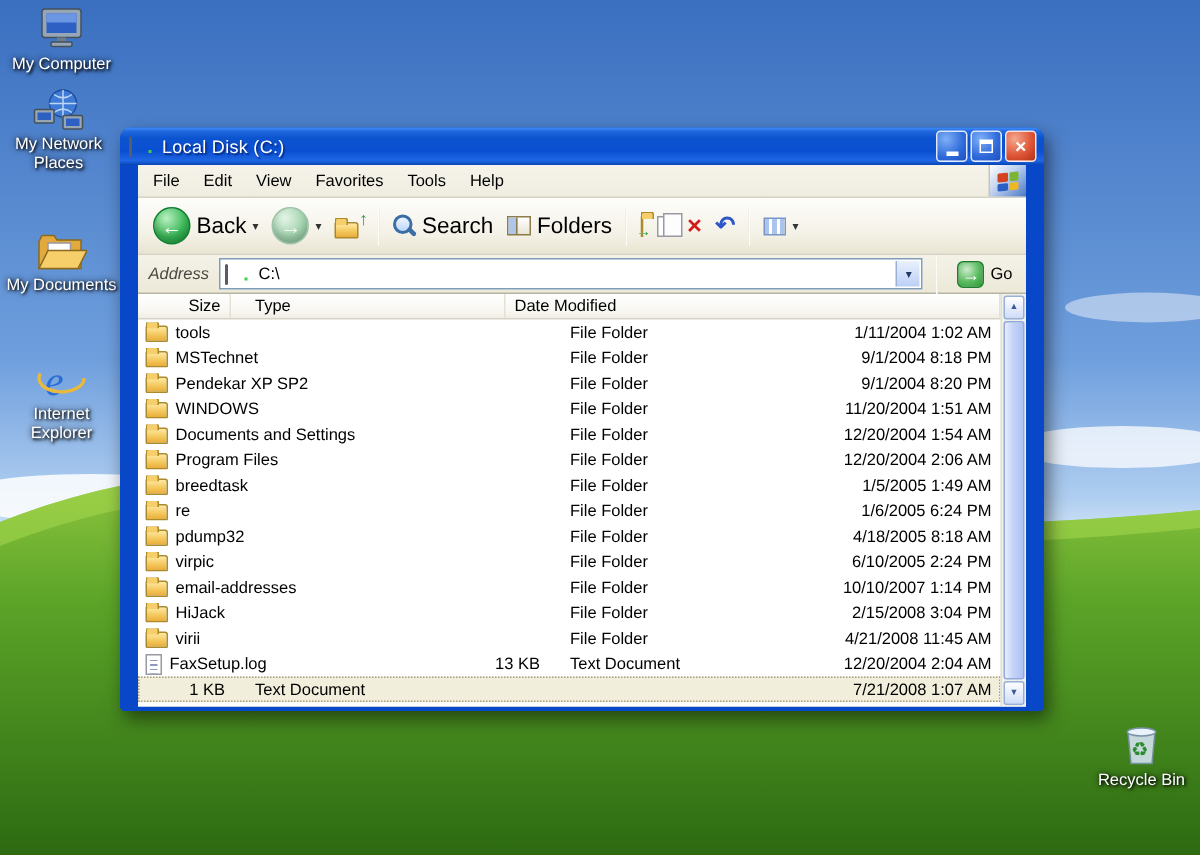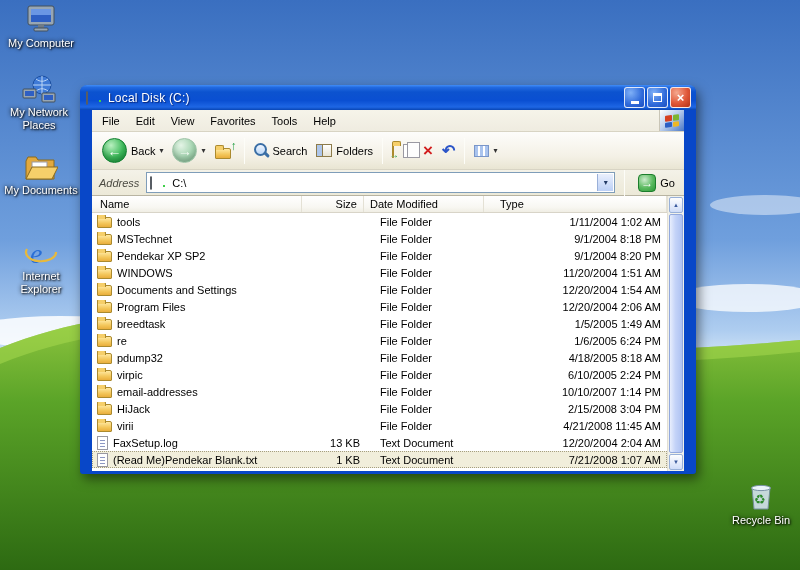--- a/index.html
+++ b/index.html
@@ -35,21 +35,21 @@
             background:linear-gradient(135deg,#ffffff 0%, #bcd0ee 45%, #4b78c6 100%); display:flex; align-items:center; justify-content:center; }
   .flag { width:14px; height:12px; display:grid; grid-template-columns:1fr 1fr; grid-template-rows:1fr 1fr; gap:1px; transform:skewY(-6deg); }
   .flag span { border-radius:1px; }
   .flag .q1 { background:#d64122; } .flag .q2 { background:#7cb531; }
   .flag .q3 { background:#2c5fc4; } .flag .q4 { background:#efb723; }
 
   
   .toolbar { height:38px; display:flex; align-items:center; gap:1px; padding:0 6px;
             background:linear-gradient(180deg,#fdfdfb 0%, #f4f1e6 65%, #e9e5d3 100%); border-bottom:1px solid #d8d4c4; }
   .tb-btn { display:flex; align-items:center; gap:4px; padding:3px 4px; border-radius:3px; }
-  .tb-label { font-size:11px; color:#000; }
+  .tb-label { font-size:15px; color:#000; }
   .drop { font-size:8px; color:#333; }
   .sep { width:1px; height:26px; background:#cdc9b8; border-right:1px solid #fdfdf8; margin:0 4px; }
   .nav-circle { width:25px; height:25px; border-radius:50%; display:flex; align-items:center; justify-content:center;
             color:#fff; font-size:14px; font-weight:bold; border:1px solid #0e7f2e;
             background:radial-gradient(circle at 35% 28%, #b9f0c0, #3db95a 55%, #149738); box-shadow:inset 0 -4px 5px rgba(0,0,0,.18); }
   .nav-circle.disabled { border-color:#9cc3a6; background:radial-gradient(circle at 35% 28%, #e4f4e6, #a4d4b0 55%, #86bb94); color:#f2f9f3; }
   .up-ico { position:relative; width:20px; height:16px; }
   
   .mini-folder { position:relative; width:16px; height:11px; background:linear-gradient(180deg,#ffe9a2,#f3c65a 60%,#e9ae3c); border:1px solid #ab8a2e; border-radius:1px 2px 1px 1px; }
   .mini-folder::before { content:""; position:absolute; left:-1px; top:-4px; width:7px; height:4px; background:#f6cf6a; border:1px solid #ab8a2e; border-bottom:0; border-radius:2px 2px 0 0; }
@@ -143,21 +143,21 @@
         <rect x="3" y="1" width="26" height="19" rx="2" fill="#97a6b4" stroke="#43505c"></rect>
         <rect x="6" y="4" width="20" height="13" fill="#2e5fc3"></rect>
         <rect x="6" y="4" width="20" height="6" fill="#6a96e4"></rect>
         <rect x="13" y="20" width="6" height="3" fill="#6f7b87"></rect>
         <rect x="9" y="23" width="14" height="3" rx="1" fill="#97a6b4" stroke="#43505c"></rect>
       </svg>
     </div>
     <div class="lbl">My Computer</div>
   </div>
 
-  <div class="desk-icon" style="left:0px; top:72px;">
+  <div class="desk-icon" style="left:0px; top:56px;">
     <div class="glyph">
       <svg width="34" height="30" viewBox="0 0 34 30">
         <circle cx="20" cy="11" r="9" fill="#3f7ad6" stroke="#1c4fa0"></circle>
         <path d="M11,11 h18 M20,2 v18 M14,5 c4,3 8,3 12,0 M14,17 c4,-3 8,-3 12,0" stroke="#bcd6f6" fill="none" stroke-width="1"></path>
         <rect x="1" y="15" width="13" height="9" rx="1" fill="#97a6b4" stroke="#43505c"></rect>
         <rect x="3" y="17" width="9" height="5" fill="#2e5fc3"></rect>
         <rect x="20" y="19" width="13" height="9" rx="1" fill="#97a6b4" stroke="#43505c"></rect>
         <rect x="22" y="21" width="9" height="5" fill="#2e5fc3"></rect>
       </svg>
     </div>
@@ -288,24 +288,23 @@
         </span>
         <span class="sep"></span>
         <span class="go-wrap">
           <span class="go-circle">→</span>
           <span class="go-label">Go</span>
         </span>
       </div>
 
       <div class="listview">
         <div class="lv-header">
-          <span class="hcell name">Name</span>
           <span class="hcell size">Size</span>
+          <span class="hcell type">Type</span>
           <span class="hcell modified">Date Modified</span>
-          <span class="hcell type">Type</span>
         </div>
         <div class="rows" id="file-rows">
             <div class="file-row">
               <span class="cell name">
                 <span class="file-ico folder"></span>
                 <span>tools</span>
               </span>
               <span class="cell size"></span>
               <span class="cell type">File Folder</span>
               <span class="cell modified">1/11/2004 1:02 AM</span>
@@ -421,24 +420,20 @@
             <div class="file-row">
               <span class="cell name">
                 <span class="file-ico text"></span>
                 <span>FaxSetup.log</span>
               </span>
               <span class="cell size">13 KB</span>
               <span class="cell type">Text Document</span>
               <span class="cell modified">12/20/2004 2:04 AM</span>
             </div>
             <div class="file-row selected">
-              <span class="cell name">
-                <span class="file-ico text"></span>
-                <span>(Read Me)Pendekar Blank.txt</span>
-              </span>
               <span class="cell size">1 KB</span>
               <span class="cell type">Text Document</span>
               <span class="cell modified">7/21/2008 1:07 AM</span>
             </div>
           </div>
         <div class="scrollbar">
           <span class="sb-btn up">▲</span>
           <span class="sb-thumb"></span>
           <span class="sb-btn down">▼</span>
         </div>

